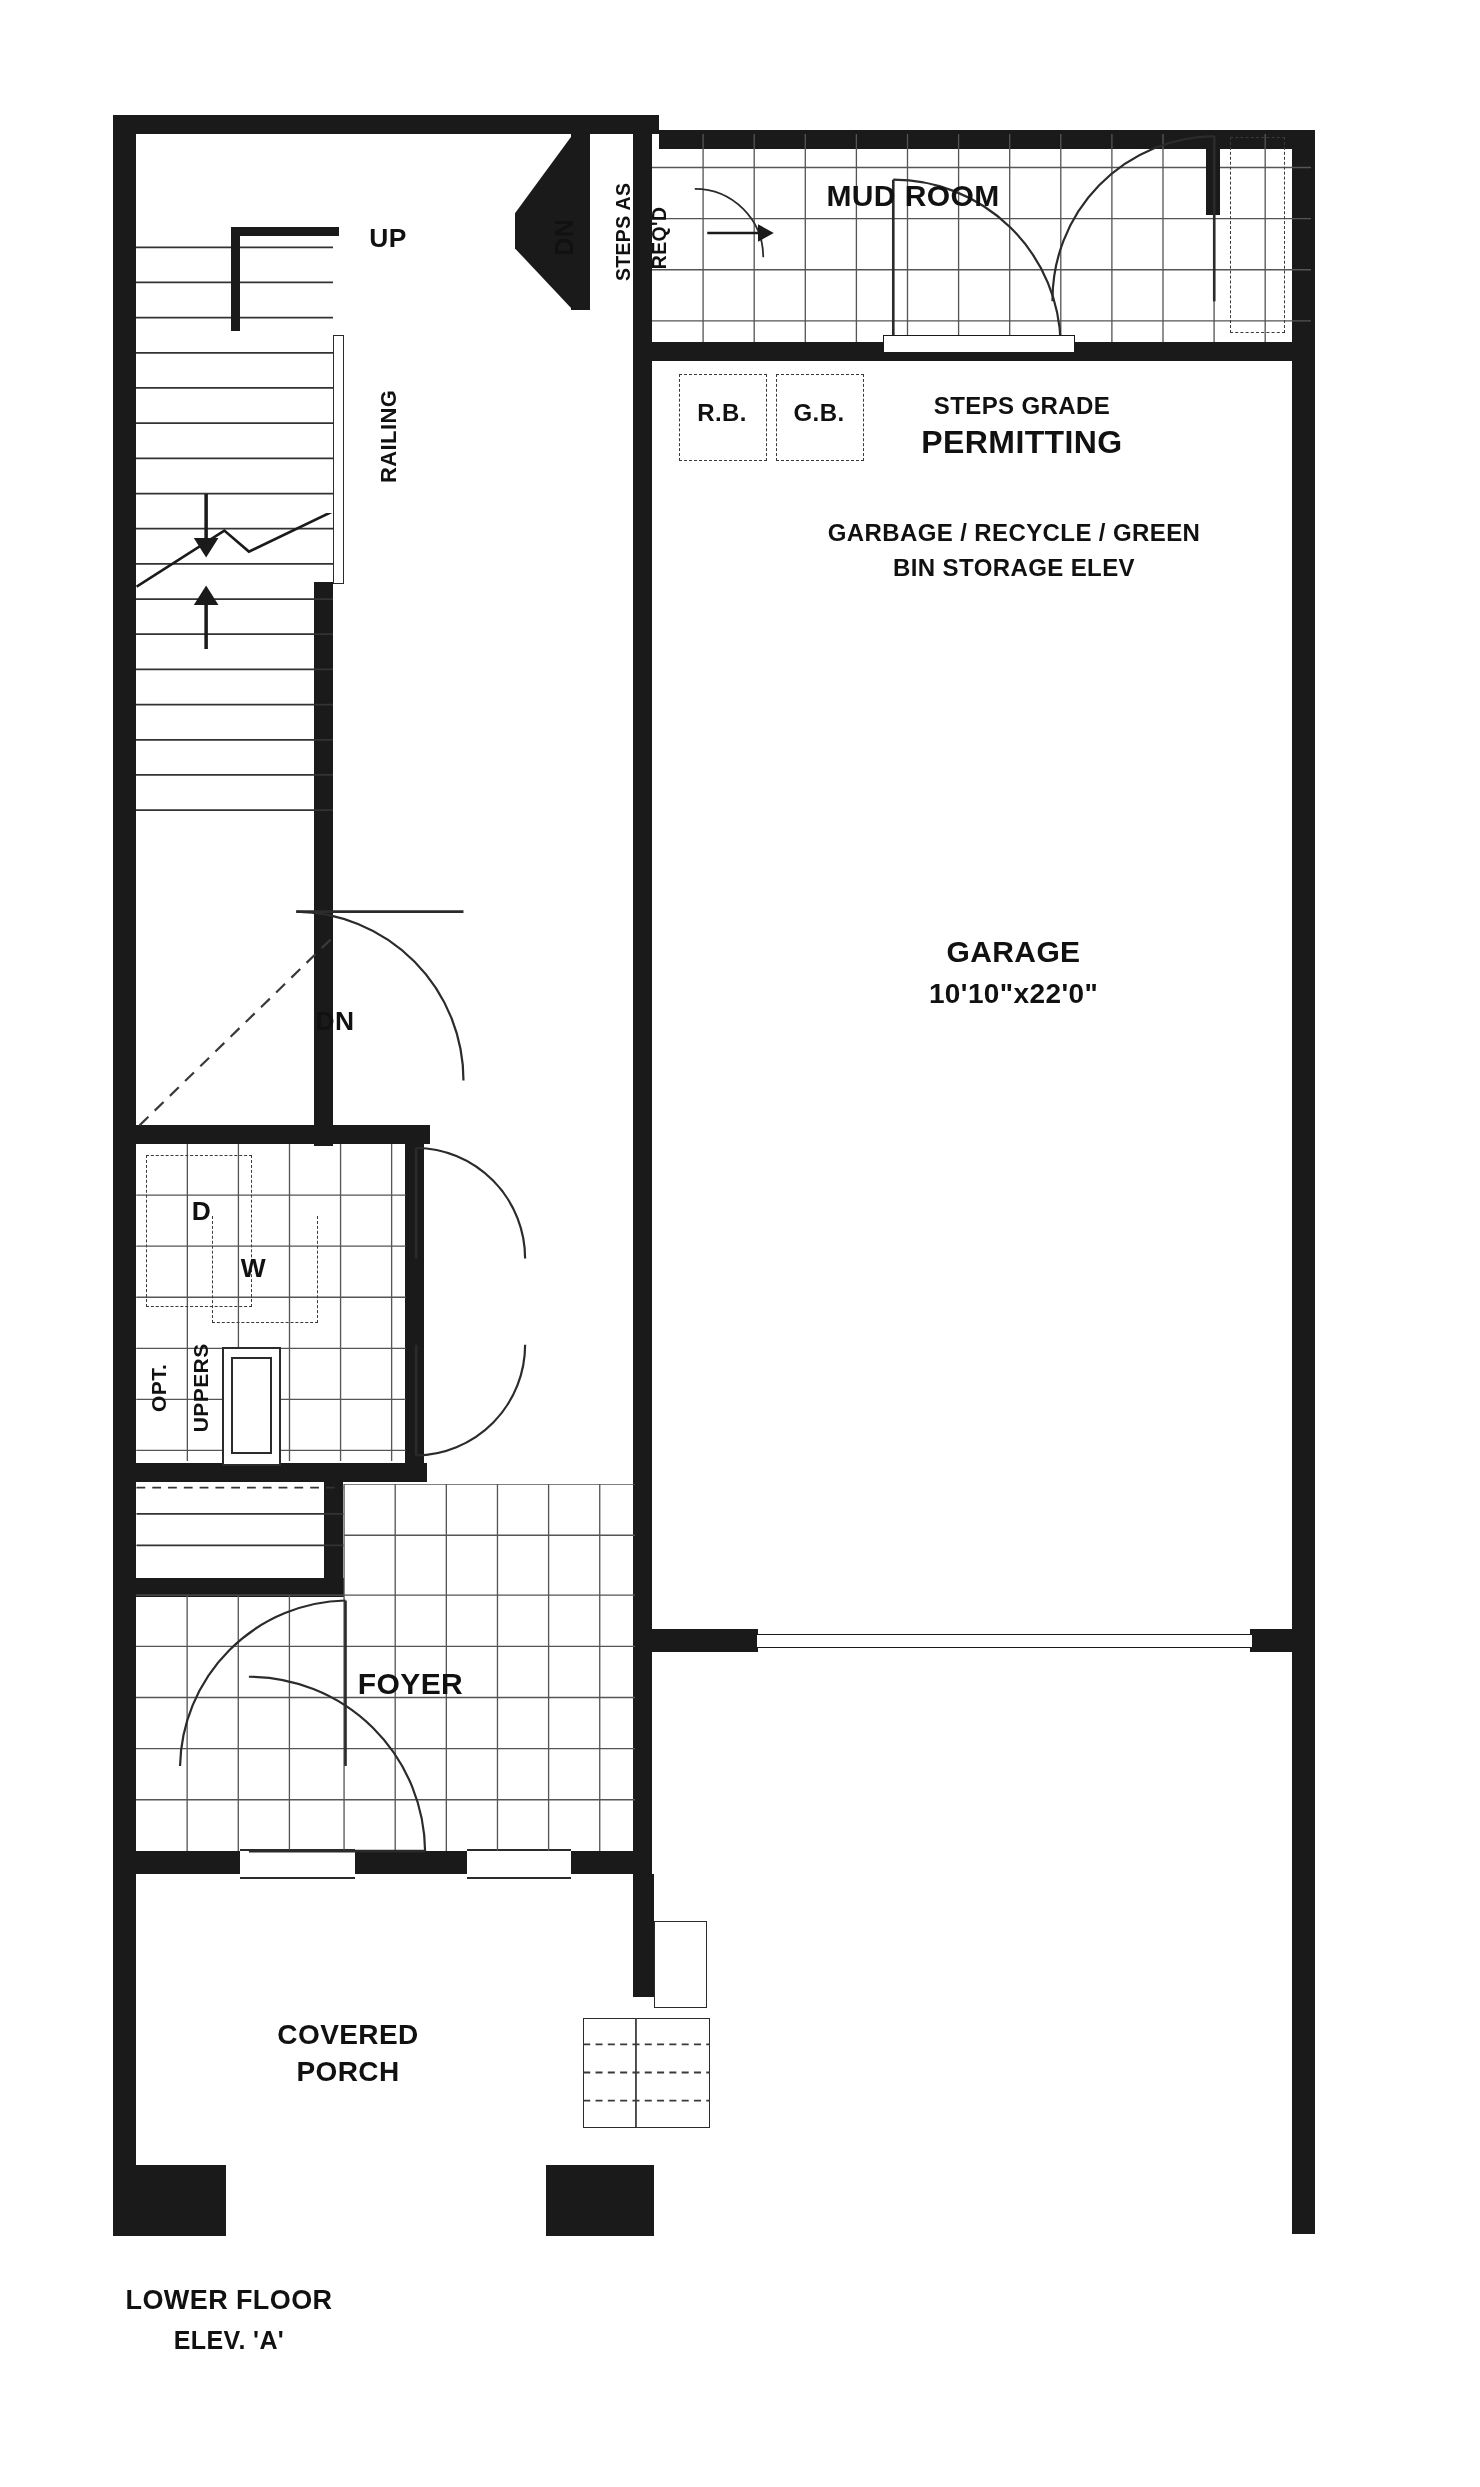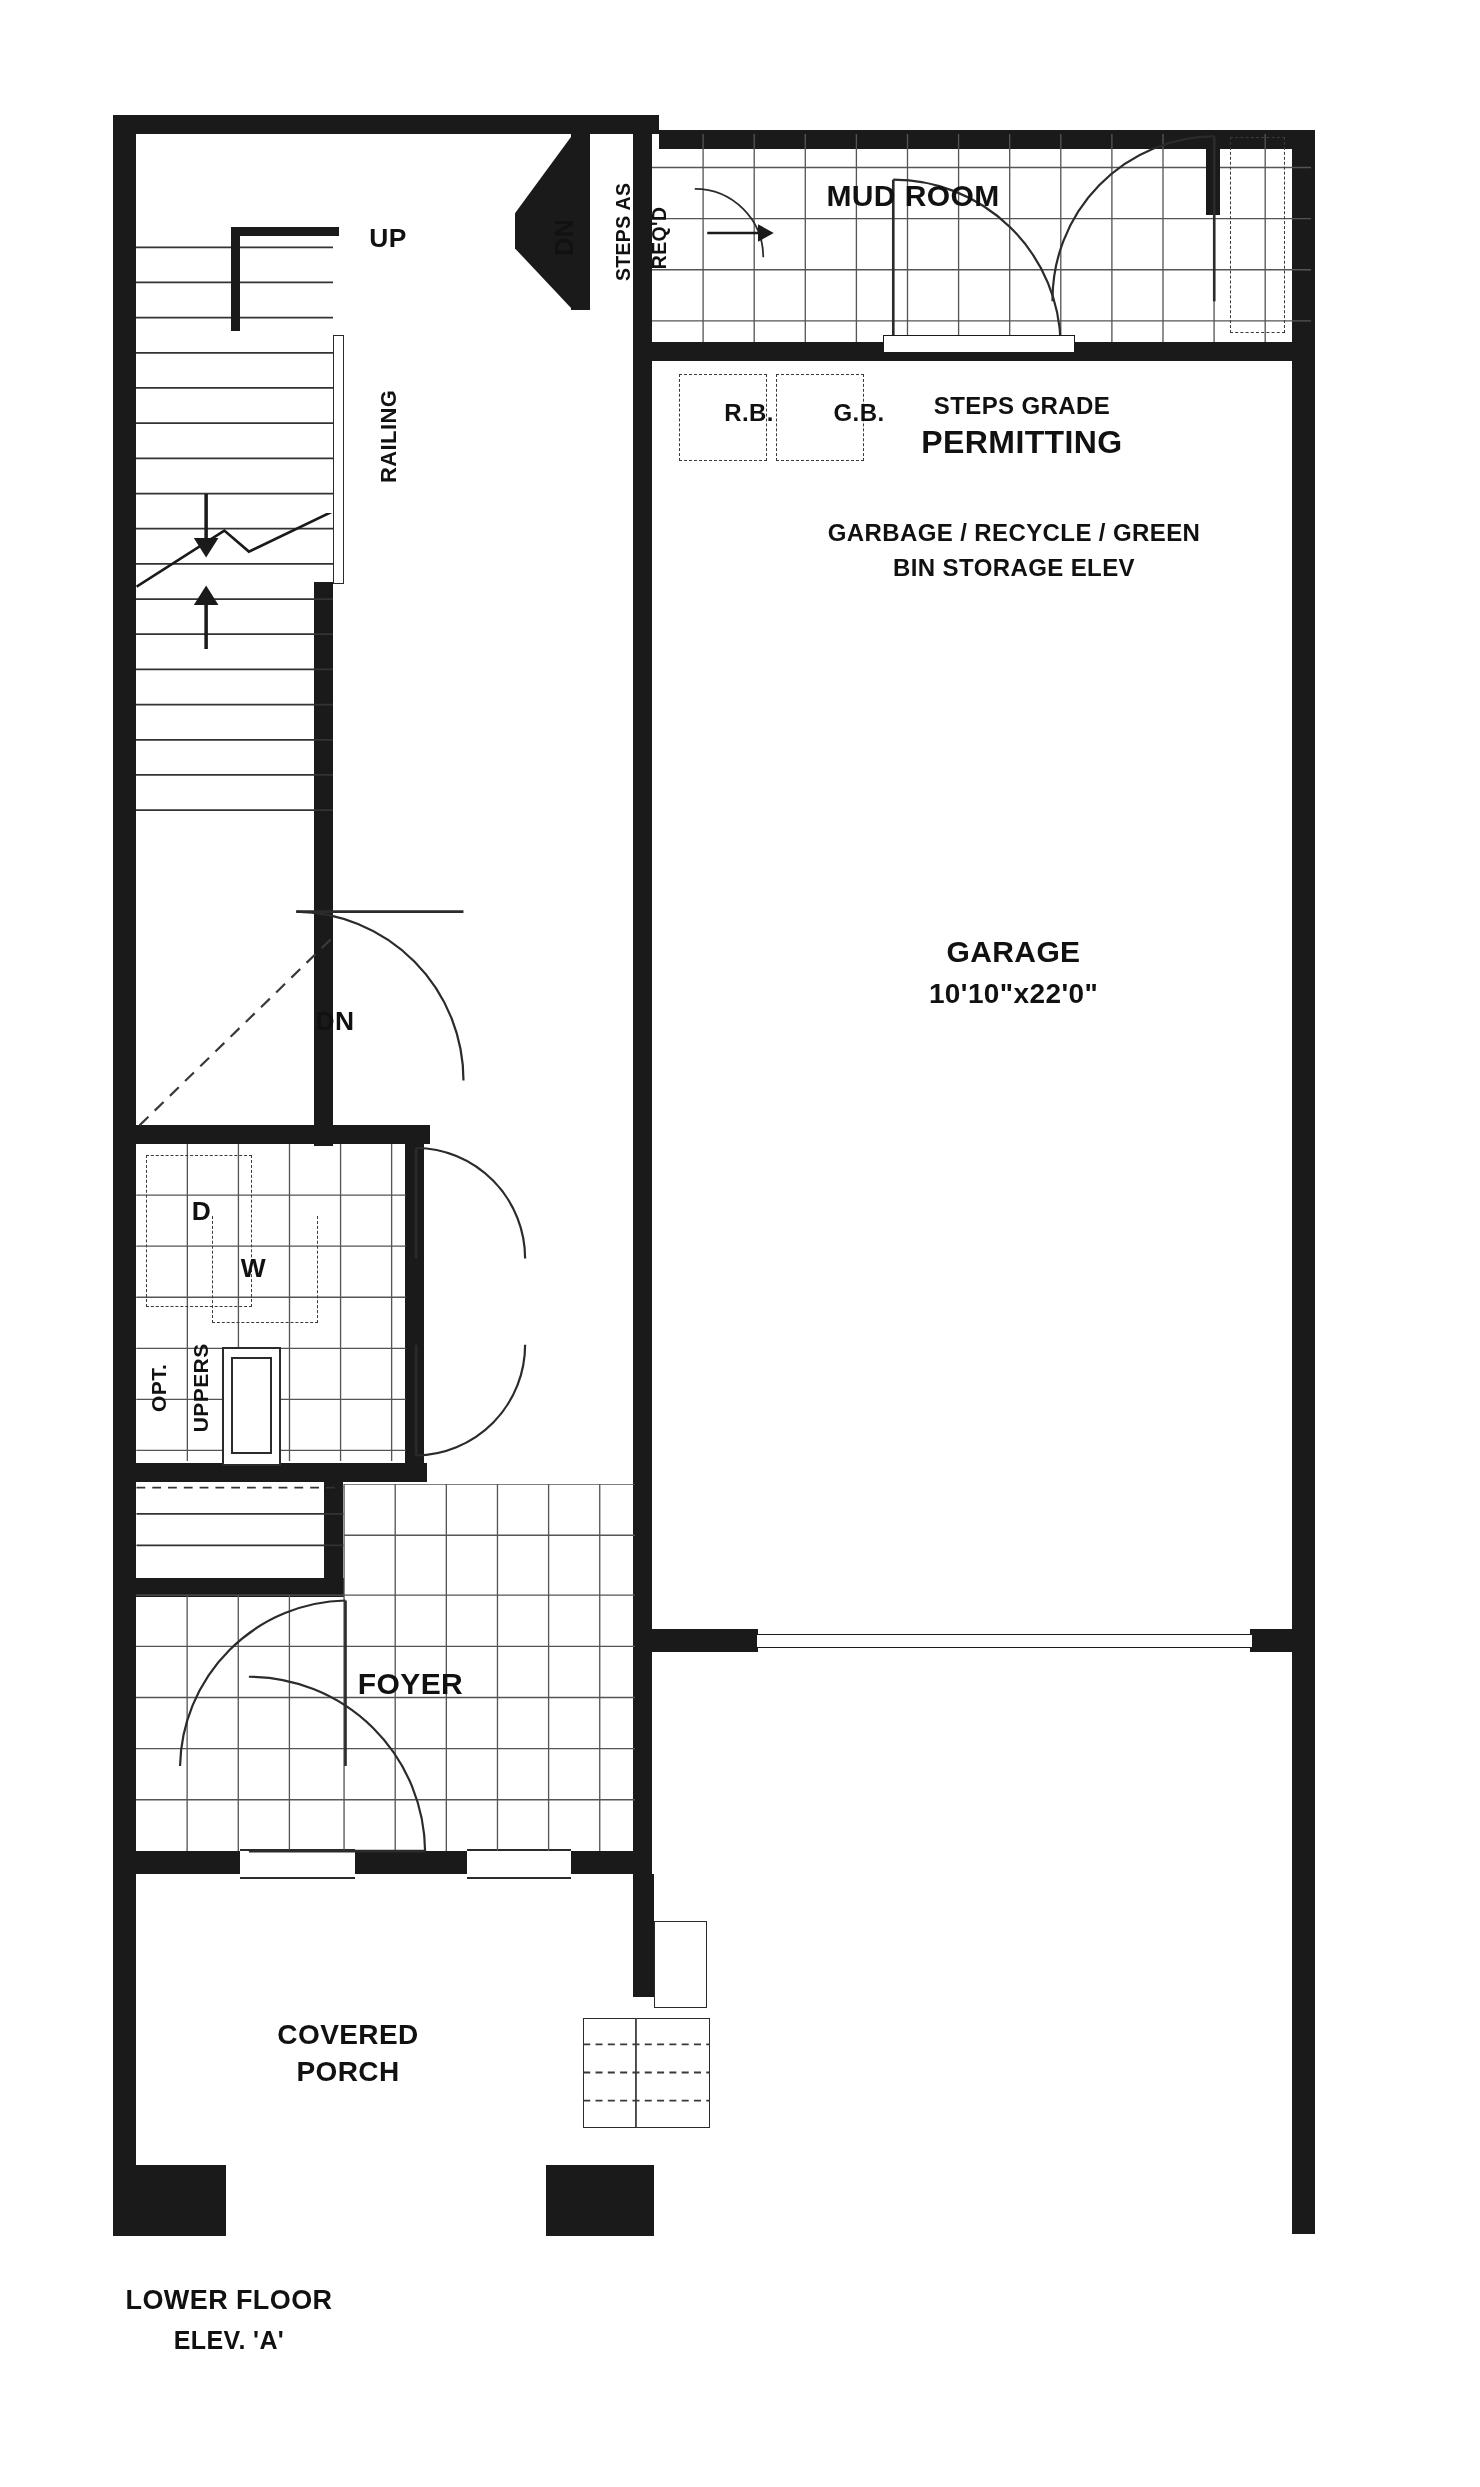--- a/index.html
+++ b/index.html
@@ -237,22 +237,22 @@
   <div class="lbl" style="left:335px;top:222px;width:106px;font-size:26.4px;">UP</div>
 
   <div class="lbl vert" style="left:529px;top:222px;width:71px;font-size:25px;">DN</div>
   <div class="lbl vert" style="left:553px;top:220px;width:141px;font-size:19.4px;">STEPS AS</div>
   <div class="lbl vert" style="left:598px;top:226px;width:123px;font-size:19.4px;">REQ'D</div>
 
   <div class="lbl vert" style="left:310px;top:423px;width:159px;font-size:22px;">RAILING</div>
 
   <div class="lbl" style="left:763px;top:178px;width:300px;font-size:30px;">MUD ROOM</div>
 
-  <div class="lbl" style="left:679px;top:398px;width:86px;font-size:24px;margin-left:27px;">R.B.</div>
-  <div class="lbl" style="left:776px;top:398px;width:86px;font-size:24px;padding-left:40px;">G.B.</div>
+  <div class="lbl" style="left:679px;top:398px;width:86px;font-size:24px;">R.B.</div>
+  <div class="lbl" style="left:776px;top:398px;width:86px;font-size:24px;">G.B.</div>
 
   <div class="lbl" style="left:881px;top:391px;width:282px;font-size:24px;">STEPS GRADE</div>
   <div class="lbl" style="left:881px;top:423px;width:282px;font-size:32px;">PERMITTING</div>
 
   <div class="lbl" style="left:723px;top:518px;width:582px;font-size:24px;">GARBAGE / RECYCLE / GREEN</div>
   <div class="lbl" style="left:723px;top:553px;width:582px;font-size:24px;">BIN STORAGE ELEV</div>
 
   <div class="lbl" style="left:793px;top:934px;width:441px;font-size:30px;">GARAGE</div>
   <div class="lbl" style="left:793px;top:977px;width:441px;font-size:28px;">10'10"x22'0"</div>
 

